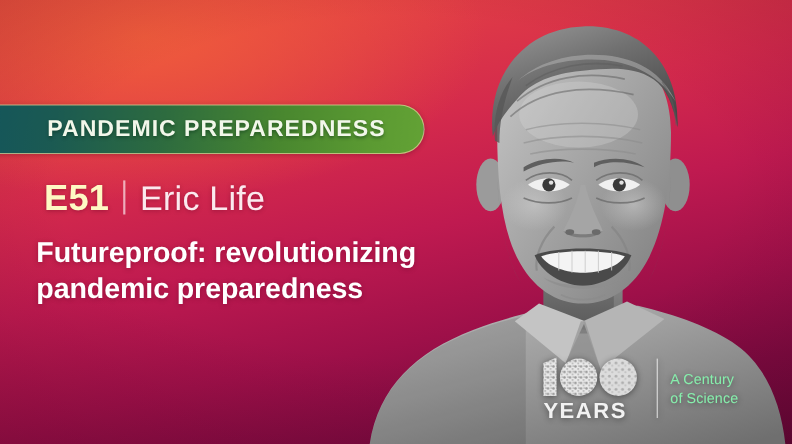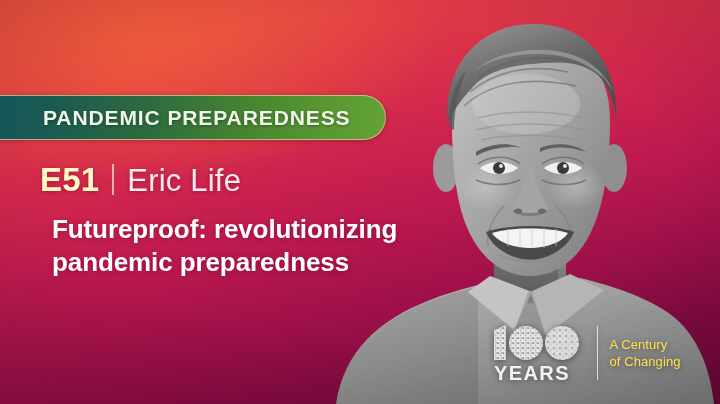--- a/index.html
+++ b/index.html
@@ -123,21 +123,21 @@
     left: 33px;
     top: 213px;
     width: 420px;
     color: #ffffff;
     font-size: 26px;
     font-weight: bold;
     line-height: 1.28;
     letter-spacing: -0.1px;
     text-shadow: 0 1px 5px rgba(90,0,35,0.40);
   }
-  .subtitle-line { display: block; margin-left: 19px; }
+  .subtitle-line { display: block; }
 
   
   .logo {
     position: absolute;
     left: 492px;
     top: 322px;
     display: flex;
     align-items: center;
     filter: drop-shadow(0 1px 3px rgba(0,0,0,0.45));
   }
@@ -146,21 +146,21 @@
     width: 96px;
     height: 62px;
   }
   .logo-rule {
     width: 1.4px;
     height: 54px;
     background: rgba(255,255,255,0.72);
     margin: 0 11px 0 9px;
   }
   .logo-tagline {
-    color: #fde047;
+    color: #86efac;
     font-size: 13px;
     line-height: 1.32;
     letter-spacing: 0.1px;
     white-space: nowrap;
   }
   .tagline-line { display: block; }
 </style>
 </head>
 <body>
 
@@ -330,17 +330,17 @@
         <circle cx="34" cy="21" r="17" fill="url(#speck)"></circle>
 
         <circle cx="70" cy="21" r="17" fill="url(#speck2)"></circle>
 
         <text x="2" y="58" font-family="Liberation Sans, sans-serif" font-size="20" font-weight="bold" fill="#f2f2f2" letter-spacing="1.4">YEARS</text>
       </svg>
     </div>
     <div class="logo-rule"></div>
     <div class="logo-tagline">
       <span class="tagline-line">A Century</span>
-      <span class="tagline-line">of Changing</span>
+      <span class="tagline-line">of Science</span>
     </div>
   </div>
 
 </div>
 
 </body></html>

